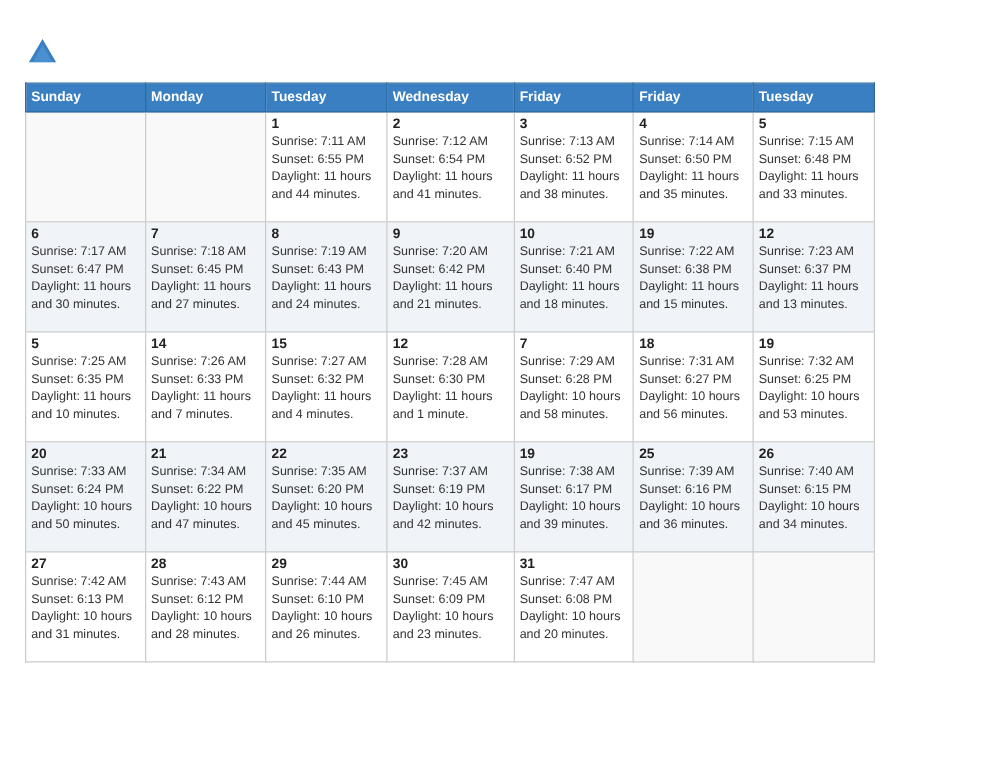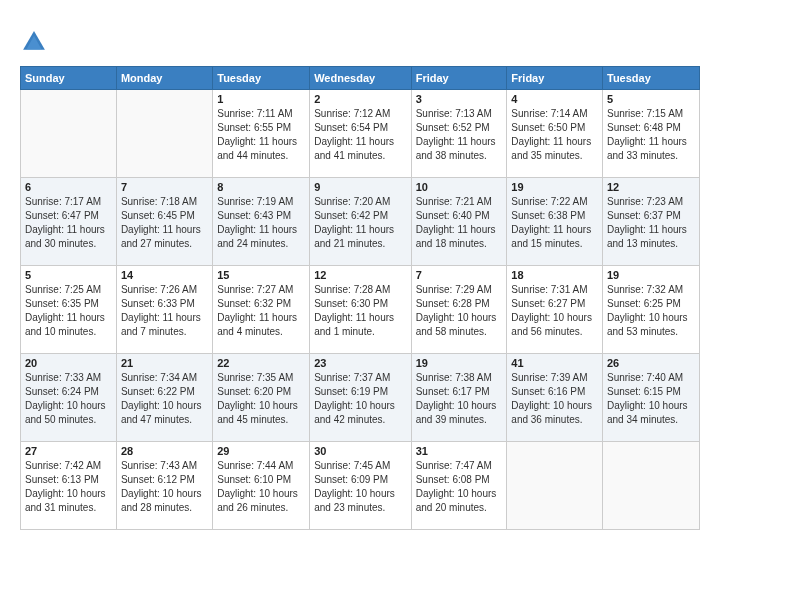--- a/index.html
+++ b/index.html
@@ -232,21 +232,21 @@
           </td>
           <td>
             <span class="cell-day">23</span>
             <div class="cell-info">Sunrise: 7:37 AM<br>Sunset: 6:19 PM<br>Daylight: 10 hours and 42 minutes.</div>
           </td>
           <td>
             <span class="cell-day">19</span>
             <div class="cell-info">Sunrise: 7:38 AM<br>Sunset: 6:17 PM<br>Daylight: 10 hours and 39 minutes.</div>
           </td>
           <td>
-            <span class="cell-day">41</span>
+            <span class="cell-day">25</span>
             <div class="cell-info">Sunrise: 7:39 AM<br>Sunset: 6:16 PM<br>Daylight: 10 hours and 36 minutes.</div>
           </td>
           <td>
             <span class="cell-day">26</span>
             <div class="cell-info">Sunrise: 7:40 AM<br>Sunset: 6:15 PM<br>Daylight: 10 hours and 34 minutes.</div>
           </td>
         </tr>
         <tr>
           <td>
             <span class="cell-day">27</span>

